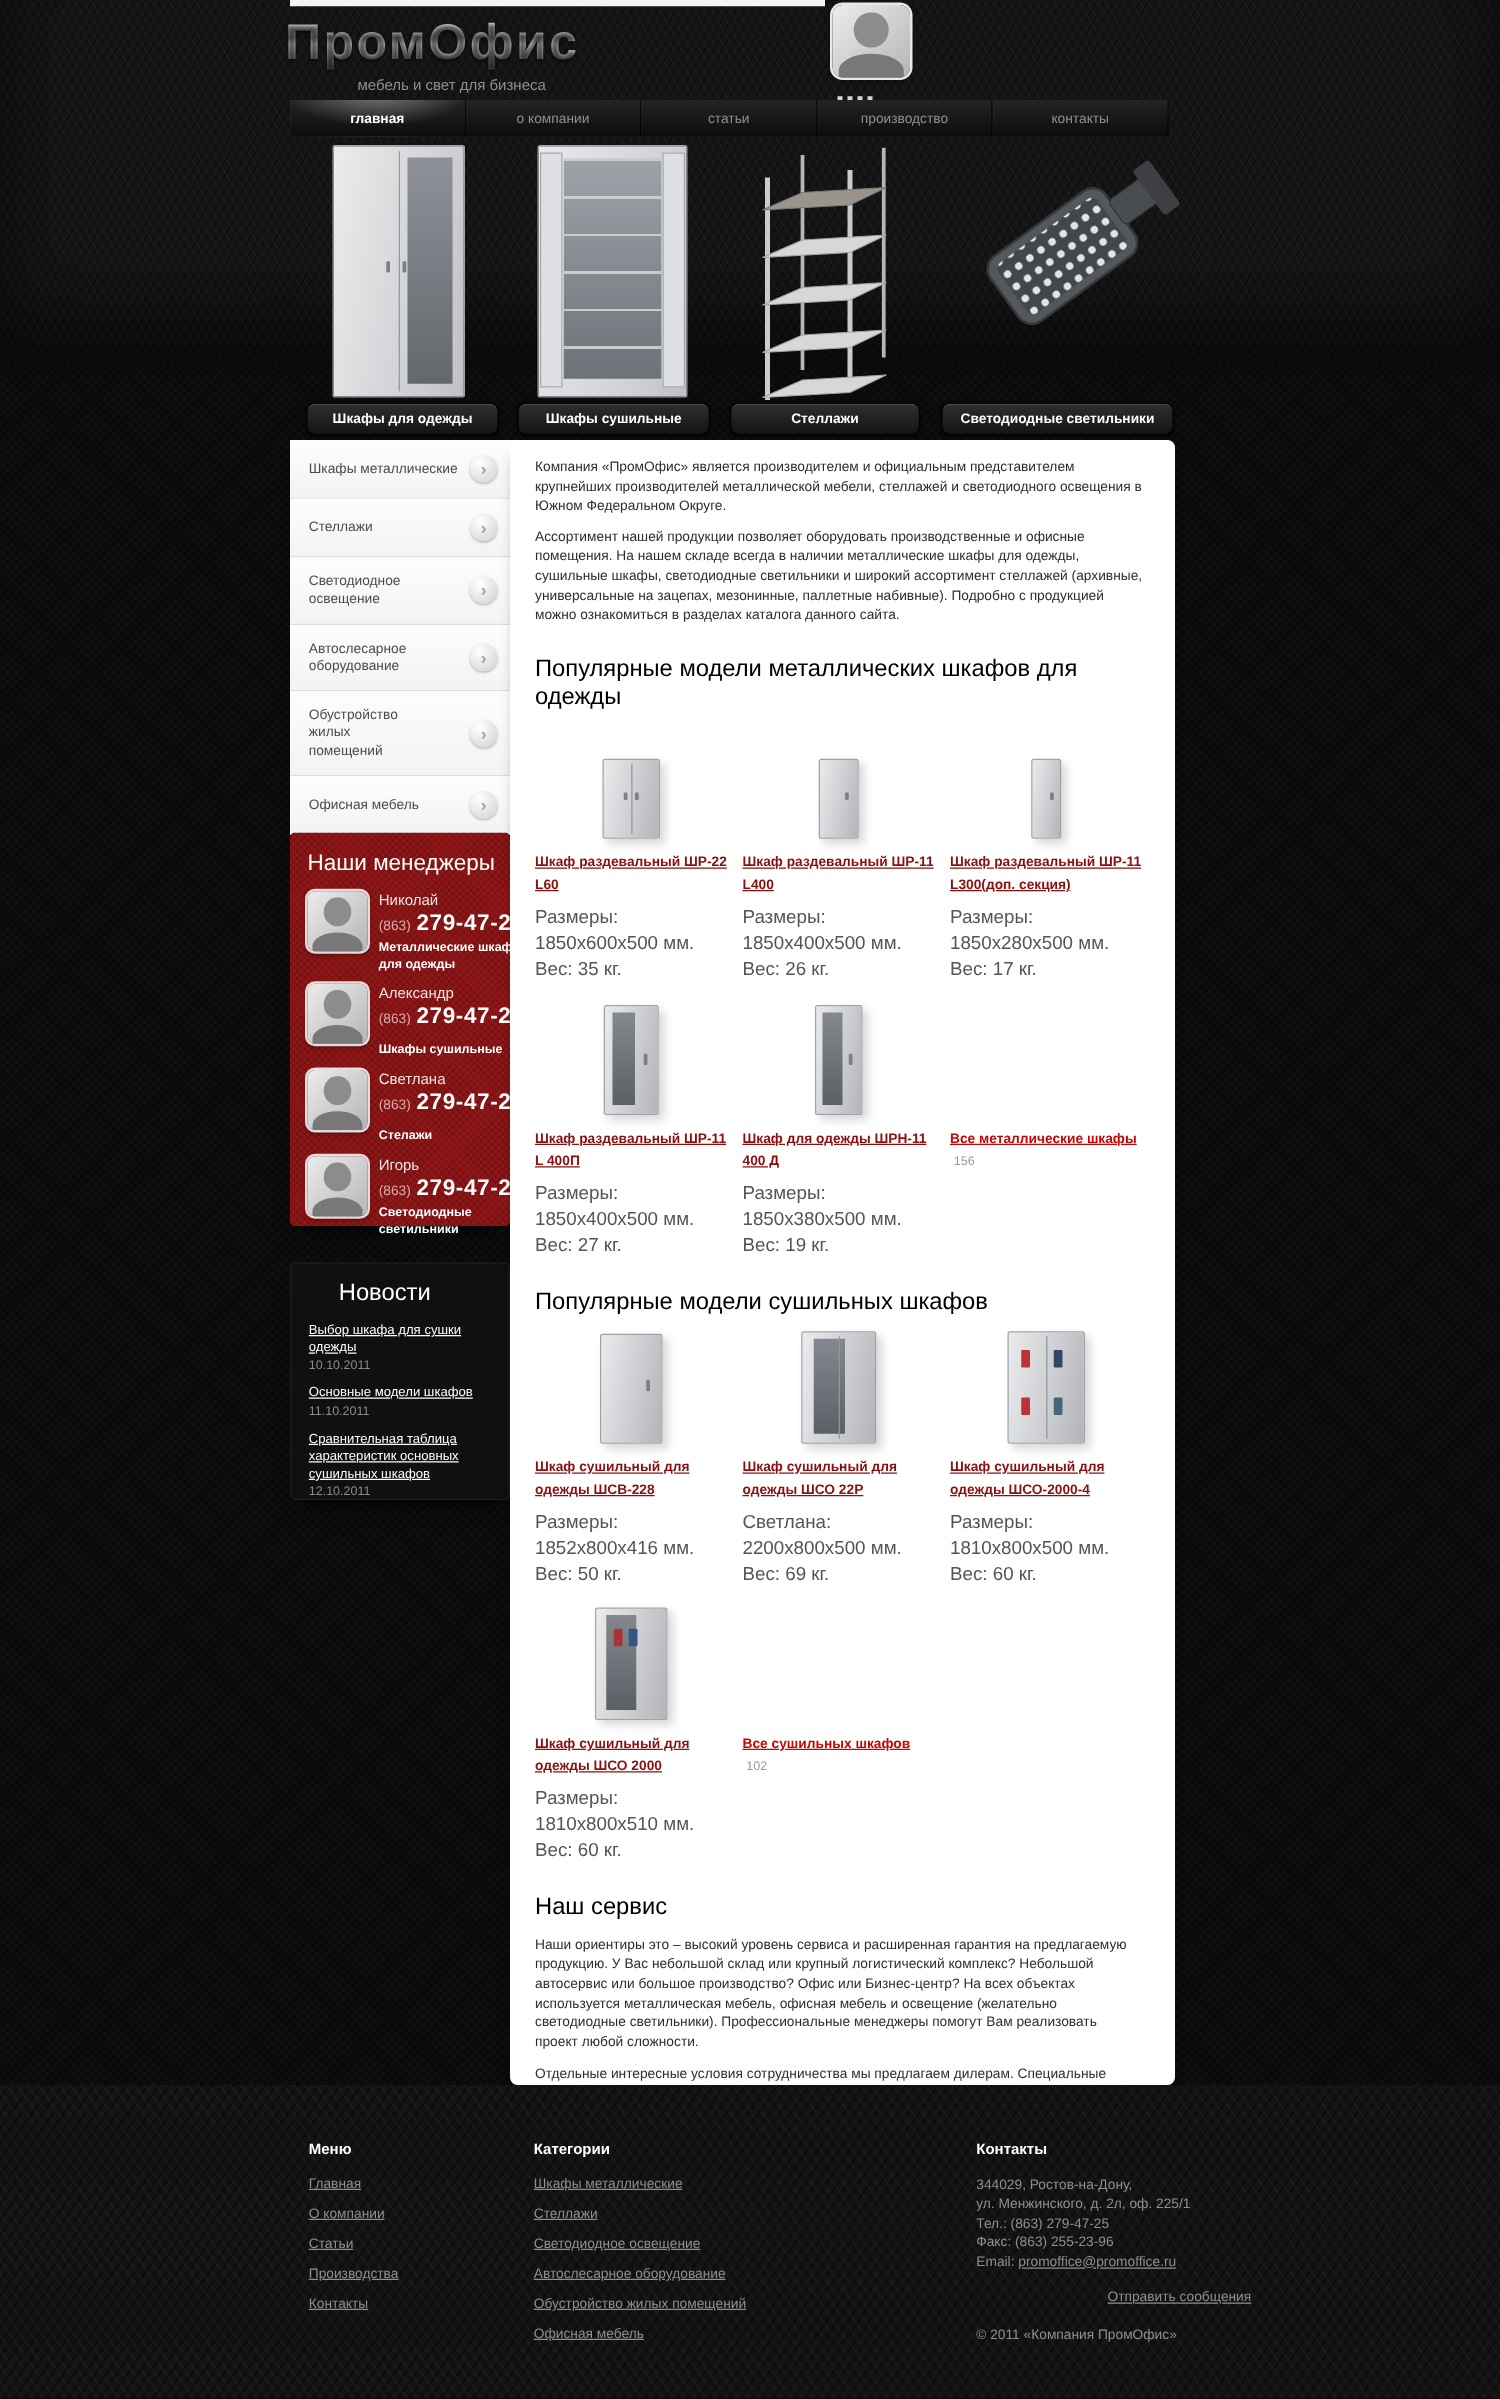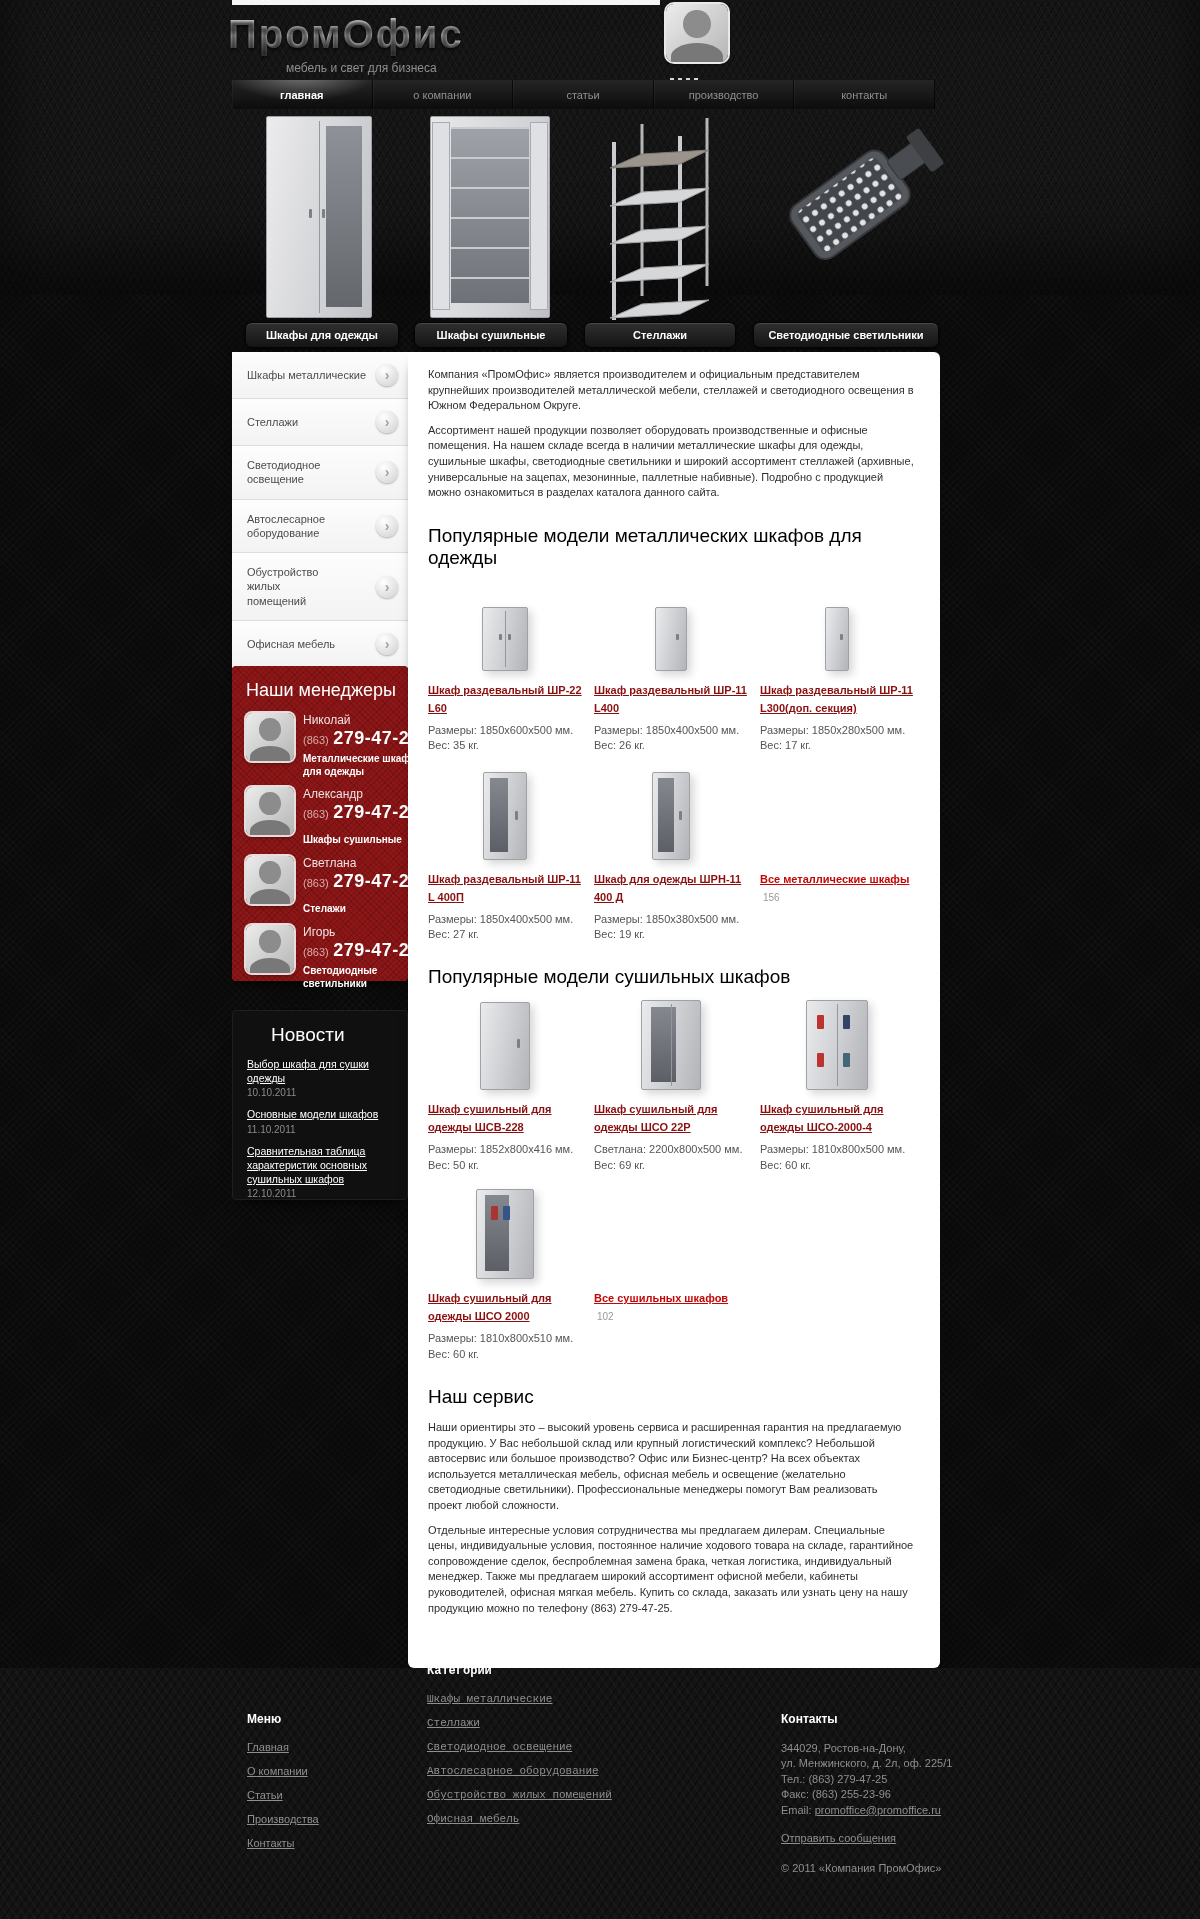--- a/index.html
+++ b/index.html
@@ -106,42 +106,42 @@
   
   .card { position:absolute; left:408px; top:352px; width:532px; height:1316px; background:#fff;
     border-radius:0 6px 6px 6px; padding:6px 26px 0 20px; overflow:hidden;
     box-shadow:0 8px 12px -7px rgba(0,0,0,.8); }
   .card h1 { font-size:21px; font-weight:normal; color:#000; line-height:1.32; margin:14px 0 8px; }
   .card h2 { font-size:19px; font-weight:normal; color:#000; margin:24px 0 12px; }
   .card p { font-size:11px; color:#2e2e2e; line-height:1.42; margin:9px 0; }
   .pgrid { display:grid; grid-template-columns:repeat(3,1fr); column-gap:12px; row-gap:16px; }
   .pimg { height:90px; display:flex; align-items:flex-end; justify-content:center; margin-bottom:9px; cursor:pointer; }
   .ptitle { font-size:11px; font-weight:bold; color:#8a1010; text-decoration:underline; line-height:1.35; cursor:pointer; }
-  .pdim { font-size:11px; color:#555; line-height:1.4; }
+  .pdim { font-size:15px; color:#555; line-height:1.4; }
   .pdim.first { margin-top:7px; }
   .allcell { padding-top:99px; }
   .all-link { font-size:11px; font-weight:bold; color:#c40606; text-decoration:underline; line-height:1.35; cursor:pointer; }
   .all-count { font-size:10px; color:#999; margin-left:3px; }
   
   .thumb { position:relative; background:linear-gradient(100deg,#eaebed,#c9cbce 60%,#b2b4b7);
     border:1px solid #9fa2a5; border-radius:2px; box-shadow:4px 4px 8px rgba(0,0,0,.16); }
   .thumb.t-double::after { content:''; position:absolute; left:50%; top:3px; bottom:3px; width:1px; background:#94969a; }
   .thumb.t-open::before { content:''; position:absolute; left:15%; top:6%; right:42%; bottom:8%;
     background:linear-gradient(#85888e,#5c5f65); }
   .thumb .ci { position:absolute; width:7px; height:14px; border-radius:1px; }
   
   .footer-bg { position:absolute; left:0; top:1668px; width:1200px; height:251px; background:#131313;
     background-image:repeating-linear-gradient(55deg, rgba(255,255,255,.025) 0 2px, transparent 2px 7px),
       repeating-linear-gradient(-55deg, rgba(0,0,0,.3) 0 2px, transparent 2px 7px); }
   .fcol { position:absolute; }
   .fcol h4 { color:#fff; font-size:12px; font-weight:bold; margin-bottom:15px; }
   .fcol a { display:block; color:#8f8f8f; font-size:11px; text-decoration:underline; margin-bottom:12px; cursor:pointer; }
   .fcontacts div { color:#8f8f8f; font-size:11px; line-height:1.4; }
   .fcontacts .email a { display:inline; margin:0; }
-  .fsend { margin-top:13px; }
+  .fsend { margin-top:13px;text-align:right; }
   .fcopy { margin-top:15px; color:#7c7c7c; }
 </style>
 </head>
 <body>
 
 <div class="page">
   <div class="header-bg"></div>
   <div class="top-strip"></div>
 
   <div class="logo">
@@ -401,21 +401,21 @@
 
   <div class="footer-bg"></div>
   <div class="fcol" style="left:247px;top:1712px;width:150px;">
     <h4>Меню</h4>
     <a>Главная</a>
     <a>О компании</a>
     <a>Статьи</a>
     <a>Производства</a>
     <a>Контакты</a>
   </div>
-  <div class="fcol" style="left:427px;top:1664px;width:220px;font-family:Liberation Mono, monospace;">
+  <div class="fcol" style="left:427px;top:1712px;width:220px;">
     <h4>Категории</h4>
     <a>Шкафы металлические</a>
     <a>Стеллажи</a>
     <a>Светодиодное освещение</a>
     <a>Автослесарное оборудование</a>
     <a>Обустройство жилых помещений</a>
     <a>Офисная мебель</a>
   </div>
   <div class="fcol fcontacts" style="left:781px;top:1712px;width:220px;">
     <h4>Контакты</h4>

